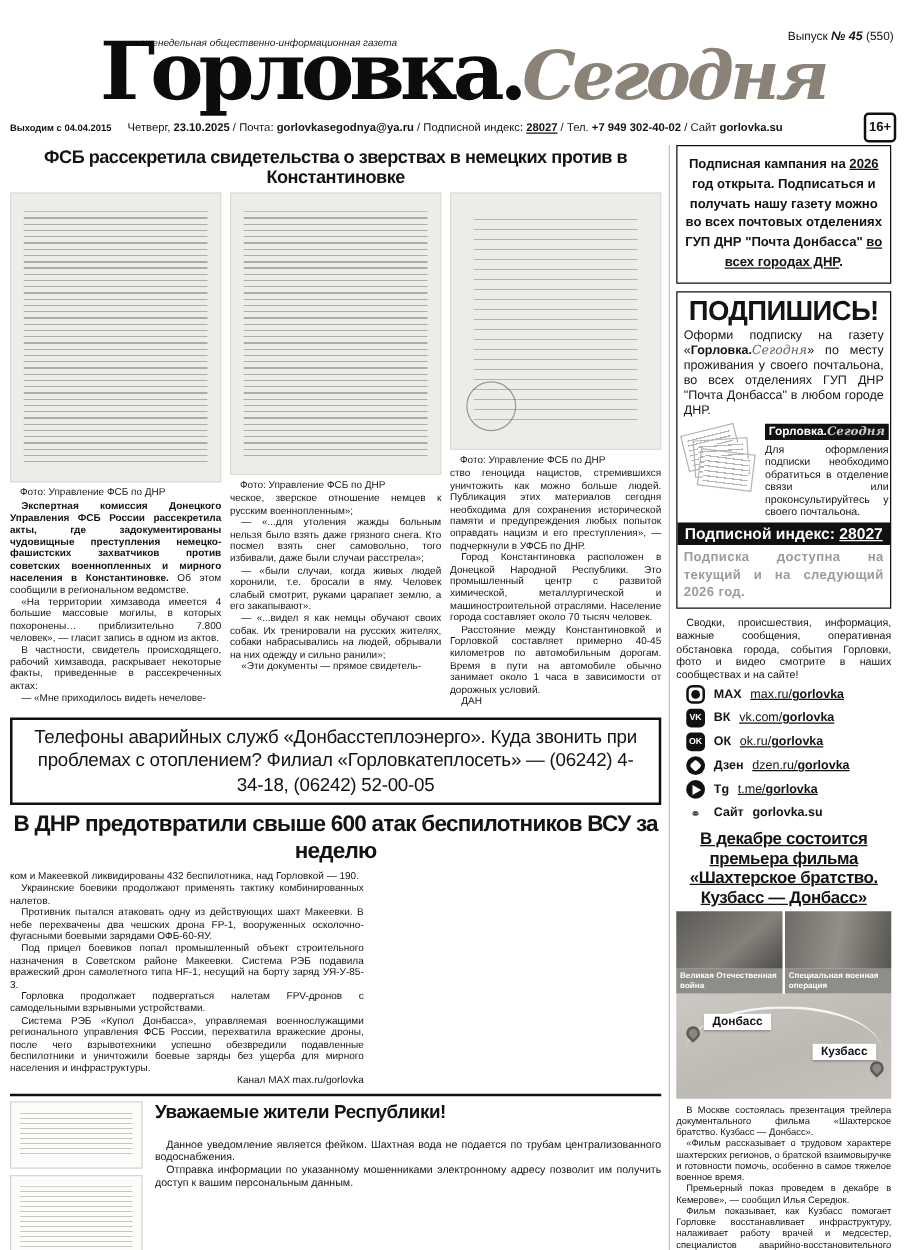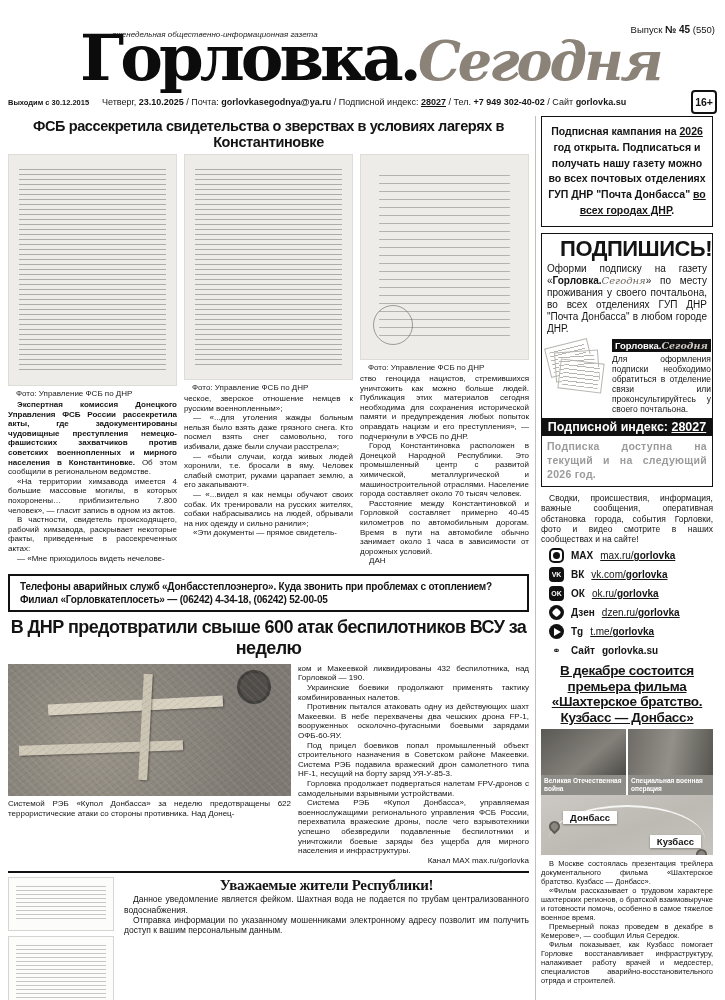--- a/index.html
+++ b/index.html
@@ -7,21 +7,21 @@
   body { font-family:"Liberation Sans", sans-serif; color:#141414; }
   .page { width:725px; height:1000px; background:#fff; margin:0 auto; overflow:hidden; padding:0 8px; position:relative; }
 
   
   header { position:relative; height:116px; }
   .tagline { position:absolute; left:78px; top:30px; font-style:italic; font-size:8px; color:#222;margin-left:26px; }
   .masthead { position:absolute; left:72px; top:26px; white-space:nowrap; line-height:1; }
   .mh-black { font-family:"DejaVu Serif", serif; font-weight:bold; font-size:64px; letter-spacing:-4px; color:#0c0c0c; }
   .mh-script { font-family:"DejaVu Serif", serif; font-style:italic; font-weight:bold; font-size:54px; letter-spacing:-3px; color:#8b8278; }
   .issue { position:absolute; right:2px; top:24px; font-size:9.5px; }
-  .issue b { font-size:10px; }
+  .issue b { font-size:10px;font-style:italic; }
   .since { position:absolute; left:0; top:98px; font-size:7.5px; font-weight:bold; }
   .info { position:absolute; left:94px; top:97px; font-size:9px; width:586px; white-space:nowrap; }
   .info b { font-size:9px; }
   .u { text-decoration:underline; }
   .age { position:absolute; right:0; top:90px; border:2px solid #111; border-radius:4px; font-weight:bold; font-size:10.5px; padding:4px 2px; }
 
   
   .content { display:flex; gap:6px; }
   main { width:521px; flex:none; }
   aside { width:178px; flex:none; border-left:1px solid #c2c0bc; padding-left:5px; font-size:8px; }
@@ -34,21 +34,21 @@
   .scan-lines { position:absolute; inset:14px 10px; background:repeating-linear-gradient(180deg, rgba(96,94,88,.45) 0 1px, transparent 1px 5px); }
   .s3 .scan-lines { inset:20px 18px; background:repeating-linear-gradient(180deg, rgba(96,94,88,.4) 0 1px, transparent 1px 8px); }
   .stamp-circle { position:absolute; left:12px; bottom:14px; width:40px; height:40px; border:1.5px solid rgba(90,88,84,.55); border-radius:50%; }
   .photo-cap { font-size:8px; margin:3px 0 2px; text-indent:8px; color:#222; }
   .art p { font-size:8px; line-height:1.2; text-align:justify; text-indent:9px; }
   .art .noind { text-indent:0; }
   .art .src { text-align:right; text-indent:0; }
   .lead-b { font-weight:bold; }
 
   
-  .phones-box { border:2px solid #111; margin:8px 0 5px; padding:4px 10px; text-align:left; font-weight:bold; font-size:10px; line-height:1.3; letter-spacing:-0.2px; }
+  .phones-box { border:2px solid #111; margin:8px 0 5px; padding:4px 10px; text-align:center; font-weight:normal; font-size:15px; line-height:1.3; letter-spacing:-0.2px; }
 
   
   .head-drones { font-size:18px; font-weight:bold; text-align:center; letter-spacing:-0.6px; margin:3px 0 5px; }
   .drone-grid { display:grid; grid-template-columns:283px 1fr; gap:7px; }
   .drone-photo { height:132px; position:relative; overflow:hidden;
     background: radial-gradient(circle at 30% 60%, #999388, #7e7a73 75%);
   }
   .drone-photo::after { content:""; position:absolute; inset:0;
     background: repeating-linear-gradient(45deg, rgba(255,255,255,.05) 0 2px, transparent 2px 6px),
                 repeating-linear-gradient(-35deg, rgba(0,0,0,.06) 0 1px, transparent 1px 5px); }
@@ -59,27 +59,27 @@
   .drone-cap { font-size:8px; line-height:1.25; text-align:justify; margin-top:3px; }
 
   .divider { border:none; border-top:2.5px solid #111; margin:6px 0 4px; }
 
   
   .fake-grid { display:grid; grid-template-columns:106px 1fr; gap:10px; }
   .fdoc { background:#fcfcfb; border:1px solid #d7d5d0; position:relative; overflow:hidden; }
   .fd1 { height:54px; margin-bottom:5px; }
   .fd2 { height:110px; }
   .fdoc .scan-lines { inset:8px 7px; background:repeating-linear-gradient(180deg, rgba(120,118,112,.4) 0 1px, transparent 1px 4px); }
-  .head-fake { font-size:15px; font-weight:bold; text-align:center; letter-spacing:-0.3px; margin-bottom:0;font-family:Liberation Serif, serif; }
+  .head-fake { font-size:15px; font-weight:bold; letter-spacing:-0.3px; margin-bottom:12px; }
   .fake-grid .art p { font-size:8.5px; }
 
   
   .sb-box { border:1px solid #111; margin-bottom:6px; }
   .campaign { padding:7px 5px; font-weight:bold; font-size:10.5px; line-height:1.5; text-align:center; }
-  .sub-title { font-size:22px; font-weight:bold; text-align:right; letter-spacing:-0.5px; padding:2px 0 1px; }
+  .sub-title { font-size:22px; font-weight:bold; text-align:center; letter-spacing:-0.5px; padding:2px 0 1px; }
   .sub-text { font-size:10px; line-height:1.2; text-align:justify; padding:0 5px; }
   .sub-brand-script { font-family:"DejaVu Serif", serif; font-style:italic; color:#6e675f; }
   .sub-media { display:flex; gap:5px; padding:4px 5px 3px; }
   .papers { width:60px; height:56px; position:relative; flex:none; }
   .paper { position:absolute; width:44px; height:30px; background:#fff; border:1px solid #b7b5b0;
     background-image:repeating-linear-gradient(180deg, rgba(110,108,102,.5) 0 1px, transparent 1px 4px); background-clip:content-box; padding:3px; }
   .pp1 { left:0; top:4px; transform:rotate(-14deg); }
   .pp2 { left:8px; top:12px; transform:rotate(-4deg); }
   .pp3 { left:12px; top:22px; transform:rotate(7deg); }
   .sub-right { flex:1; }
@@ -100,21 +100,21 @@
   .ic-dzen i { width:7px; height:7px; background:#fff; transform:rotate(45deg); border-radius:2px; }
   .ic-tg i { width:0; height:0; border-left:7px solid #fff; border-top:4px solid transparent; border-bottom:4px solid transparent; margin-left:2px; }
   .ic-link { color:#111; }
   .film-head { font-size:13.5px; font-weight:bold; text-align:center; line-height:1.15; letter-spacing:-0.3px; margin:5px 0 4px;text-decoration:underline; }
   .film-img { margin-bottom:4px; }
   .film-top { display:grid; grid-template-columns:1fr 1fr; gap:2px; }
   .film-photo { height:46px; }
   .fp1 { background:linear-gradient(140deg,#5b5954,#84817b 60%,#4e4c48); }
   .fp2 { background:linear-gradient(100deg,#6e6b66,#93908a 50%,#57554f); }
   .film-lbl { background:#8f8d88; color:#fff; font-weight:bold; font-size:6.5px; line-height:1.25; padding:2px 3px; min-height:16px; }
-  .film-map { height:60px; background:linear-gradient(160deg,#ccc9c4,#bdbab4 55%,#c6c3be); position:relative; overflow:hidden; }
+  .film-map { height:84px; background:linear-gradient(160deg,#ccc9c4,#bdbab4 55%,#c6c3be); position:relative; overflow:hidden; }
   .map-arc { position:absolute; left:8px; right:8px; top:10px; height:70px; border-top:2px solid rgba(255,255,255,.85); border-radius:50%; }
   .chip { position:absolute; background:#fff; font-weight:bold; font-size:9.5px; padding:1px 7px; box-shadow:0 1px 2px rgba(0,0,0,.35); }
   .chip-don { left:22px; top:16px; }
   .chip-kuz { right:12px; top:40px;text-align:right; }
   .pin { position:absolute; width:11px; height:11px; background:#8a8780; border:2px solid #5d5b56; border-radius:50% 50% 50% 0; transform:rotate(-45deg); }
   .pin-don { left:8px; top:26px; }
   .pin-kuz { right:6px; top:54px; }
   .film-art p { font-size:7.5px; line-height:1.2; text-align:justify; text-indent:8px; }
 </style>
 </head>
@@ -125,21 +125,21 @@
   <header>
     <div class="tagline">еженедельная общественно-информационная газета</div>
     <div class="masthead">
       <span class="mh-black">Горловка.</span><span class="mh-script">Сегодня</span>
     </div>
     <div class="issue">
       <span>Выпуск</span>
       <b>№ 45</b>
       <span>(550)</span>
     </div>
-    <div class="since">Выходим с 30.12.2015</div>
+    <div class="since">Выходим с 04.04.2015</div>
     <div class="info">
       <span>Четверг,</span>
       <b>23.10.2025</b>
       <span>/</span>
       <span>Почта:</span>
       <b>gorlovkasegodnya@ya.ru</b>
       <span>/</span>
       <span>Подписной индекс:</span>
       <b class="u">28027</b>
       <span>/</span>
@@ -149,21 +149,21 @@
       <span>Сайт</span>
       <b>gorlovka.su</b>
     </div>
     <div class="age">16+</div>
   </header>
 
   <div class="content">
 
     <main>
 
-      <h1 class="head-fsb">ФСБ рассекретила свидетельства о зверствах в условиях лагерях в Константиновке</h1>
+      <h1 class="head-fsb">ФСБ рассекретила свидетельства о зверствах в немецких против в Константиновке</h1>
       <div class="doc-row">
         <div class="art">
           <div class="scan s1">
               <div class="scan-lines"></div>
             </div>
           <div class="photo-cap">Фото: Управление ФСБ по ДНР</div>
           <p><span class="lead-b">Экспертная комиссия Донецкого Управления ФСБ России рассекретила акты, где задокументированы чудовищные преступления немецко-фашистских захватчиков против советских военнопленных и мирного населения в Константиновке.</span><span> Об этом сообщили в региональном ведомстве.</span></p>
           <p>«На территории химзавода имеется 4 большие массовые могилы, в которых похоронены… приблизительно 7.800 человек», — гласит запись в одном из актов.</p>
           <p>В частности, свидетель происходящего, рабочий химзавода, раскрывает некоторые факты, приведенные в рассекреченных актах:</p>
           <p>— «Мне приходилось видеть нечелове-</p>
@@ -189,29 +189,20 @@
           <p>Город Константиновка расположен в Донецкой Народной Республики. Это промышленный центр с развитой химической, металлургической и машиностроительной отраслями. Население города составляет около 70 тысяч человек.</p>
           <p>Расстояние между Константиновкой и Горловкой составляет примерно 40-45 километров по автомобильным дорогам. Время в пути на автомобиле обычно занимает около 1 часа в зависимости от дорожных условий.</p>
           <p>ДАН</p>
         </div>
       </div>
 
       <div class="phones-box">Телефоны аварийных служб «Донбасстеплоэнерго». Куда звонить при проблемах с отоплением? Филиал «Горловкатеплосеть» — (06242) 4-34-18, (06242) 52-00-05</div>
 
       <h2 class="head-drones">В ДНР предотвратили свыше 600 атак беспилотников ВСУ за неделю</h2>
       <div class="drone-grid">
-        <div>
-          <div class="drone-photo">
-            <div class="dr-wing1"></div>
-            <div class="dr-wing2"></div>
-            <div class="dr-fuselage"></div>
-            <div class="dr-emblem"></div>
-          </div>
-          <div class="drone-cap">Системой РЭБ «Купол Донбасса» за неделю предотвращены 622 террористические атаки со стороны противника. Над Донец-</div>
-        </div>
         <div class="art">
           <p class="noind">ком и Макеевкой ликвидированы 432 беспилотника, над Горловкой — 190.</p>
           <p>Украинские боевики продолжают применять тактику комбинированных налетов.</p>
           <p>Противник пытался атаковать одну из действующих шахт Макеевки. В небе перехвачены два чешских дрона FP-1, вооруженных осколочно-фугасными боевыми зарядами ОФБ-60-ЯУ.</p>
           <p>Под прицел боевиков попал промышленный объект строительного назначения в Советском районе Макеевки. Система РЭБ подавила вражеский дрон самолетного типа HF-1, несущий на борту заряд УЯ-У-85-3.</p>
           <p>Горловка продолжает подвергаться налетам FPV-дронов с самодельными взрывными устройствами.</p>
           <p>Система РЭБ «Купол Донбасса», управляемая военнослужащими регионального управления ФСБ России, перехватила вражеские дроны, после чего взрывотехники успешно обезвредили подавленные беспилотники и уничтожили боевые заряды без ущерба для мирного населения и инфраструктуры.</p>
           <p class="src">Канал MAX max.ru/gorlovka</p>
         </div>
       </div>

